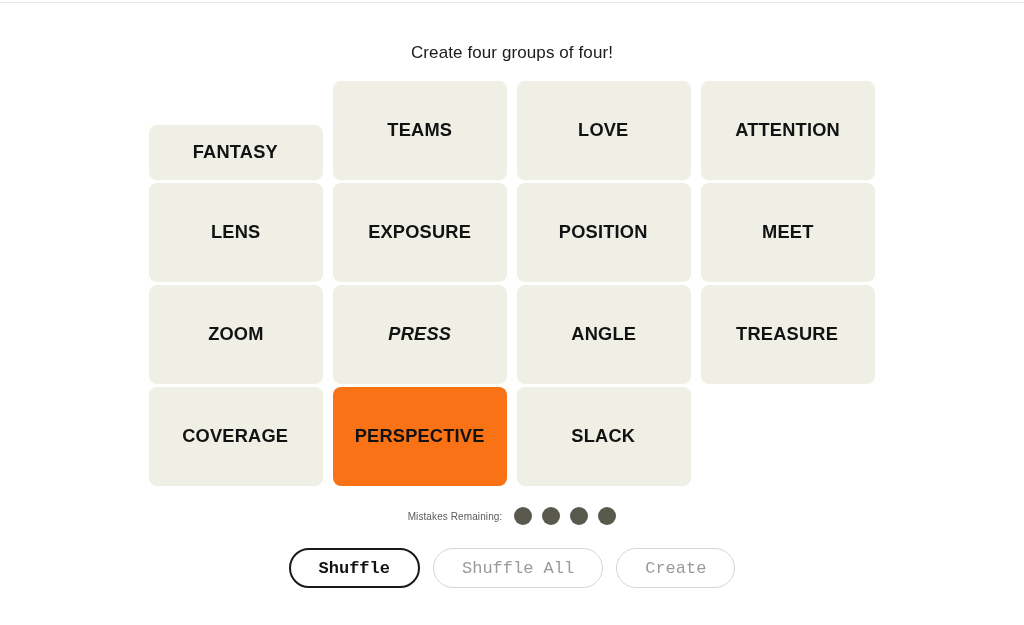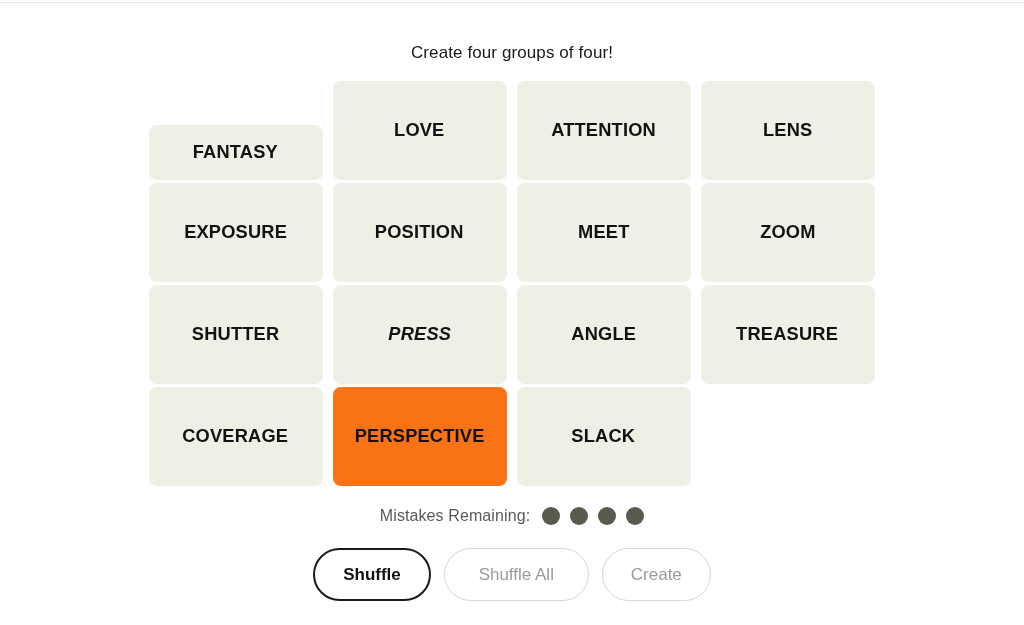--- a/index.html
+++ b/index.html
@@ -83,21 +83,21 @@
   .mistakes {
     margin-top: 18px;
     display: flex;
     align-items: center;
     justify-content: center;
     gap: 10px;
     height: 24px;
   }
 
   .mistakes-label {
-    font-size: 16px;
+    font-size: 10px;
     font-weight: 400;
     color: #5a5a5a;
     letter-spacing: 0.1px;
     text-align: center;
   }
 
   .dots {
     display: flex;
     align-items: center;
     gap: 10px;
@@ -114,24 +114,24 @@
 
   .actions {
     margin-top: 20px;
     display: flex;
     align-items: center;
     justify-content: center;
     gap: 13px;
   }
 
   .btn {
-    height: 53px;
+    height: 40px;
     border-radius: 27px;
     background: #ffffff;
-    font-family: Liberation Sans, sans-serif;
+    font-family: Liberation Mono, monospace;
     font-size: 17px;
     display: inline-flex;
     align-items: center;
     justify-content: center;
     padding: 0 28px;
     white-space: nowrap;
   }
 
   .btn-primary {
     border: 2px solid #1a1a1a;
@@ -160,20 +160,23 @@
 <div class="app">
 
   <div class="prompt">Create four groups of four!</div>
 
   <div class="grid">
 
     <button class="tile" style="background: rgb(239, 239, 230); color: rgb(18, 18, 18); margin-top: 44px;">
       <span class="tile-label">FANTASY</span>
     </button>
     <button class="tile" style="background: rgb(239, 239, 230); color: rgb(18, 18, 18);">
+      <span class="tile-label">TEAMS</span>
+    </button>
+    <button class="tile" style="background: rgb(239, 239, 230); color: rgb(18, 18, 18);">
       <span class="tile-label">LOVE</span>
     </button>
     <button class="tile" style="background: rgb(239, 239, 230); color: rgb(18, 18, 18);">
       <span class="tile-label">ATTENTION</span>
     </button>
 
     <button class="tile" style="background: rgb(239, 239, 230); color: rgb(18, 18, 18);">
       <span class="tile-label">LENS</span>
     </button>
     <button class="tile" style="background: rgb(239, 239, 230); color: rgb(18, 18, 18);">
@@ -181,23 +184,20 @@
     </button>
     <button class="tile" style="background: rgb(239, 239, 230); color: rgb(18, 18, 18);">
       <span class="tile-label">POSITION</span>
     </button>
     <button class="tile" style="background: rgb(239, 239, 230); color: rgb(18, 18, 18);">
       <span class="tile-label">MEET</span>
     </button>
 
     <button class="tile" style="background: rgb(239, 239, 230); color: rgb(18, 18, 18);">
       <span class="tile-label">ZOOM</span>
-    </button>
-    <button class="tile" style="background: rgb(239, 239, 230); color: rgb(18, 18, 18);">
-      <span class="tile-label">SHUTTER</span>
     </button>
     <button class="tile" style="background: rgb(239, 239, 230); color: rgb(18, 18, 18); font-style: italic;">
       <span class="tile-label">PRESS</span>
     </button>
     <button class="tile" style="background: rgb(239, 239, 230); color: rgb(18, 18, 18);">
       <span class="tile-label">ANGLE</span>
     </button>
 
     <button class="tile" style="background: rgb(239, 239, 230); color: rgb(18, 18, 18);">
       <span class="tile-label">TREASURE</span>

